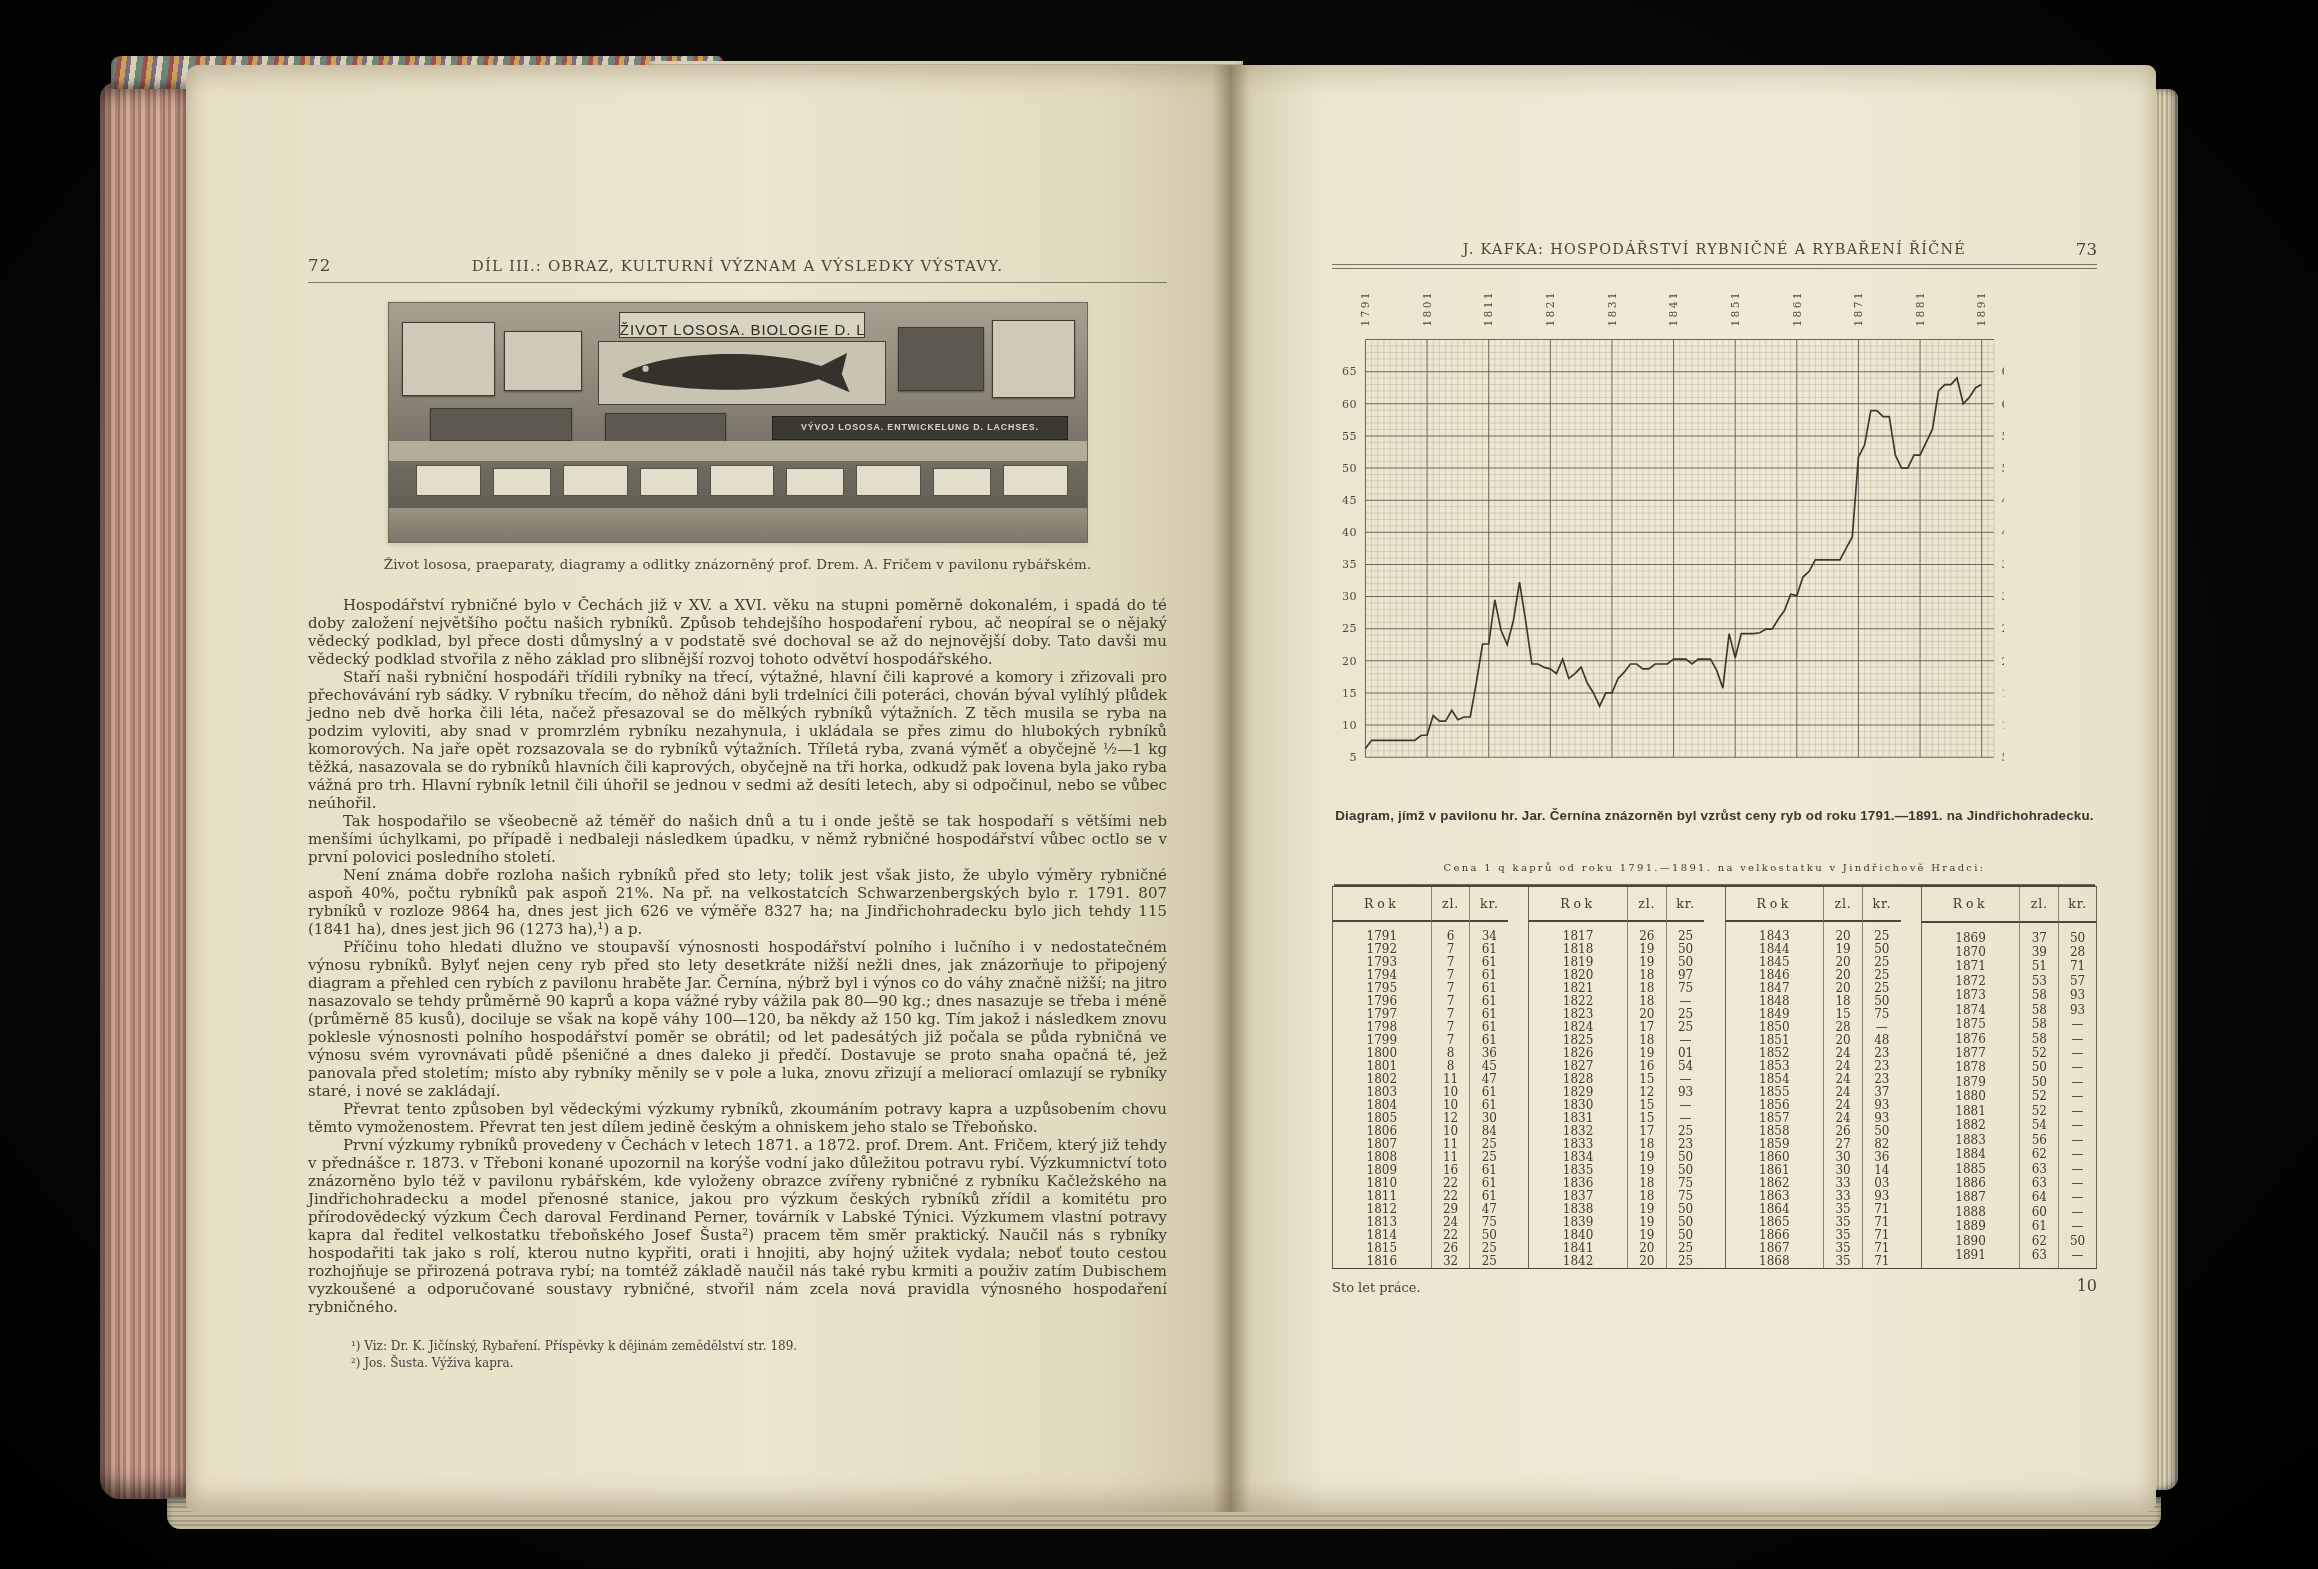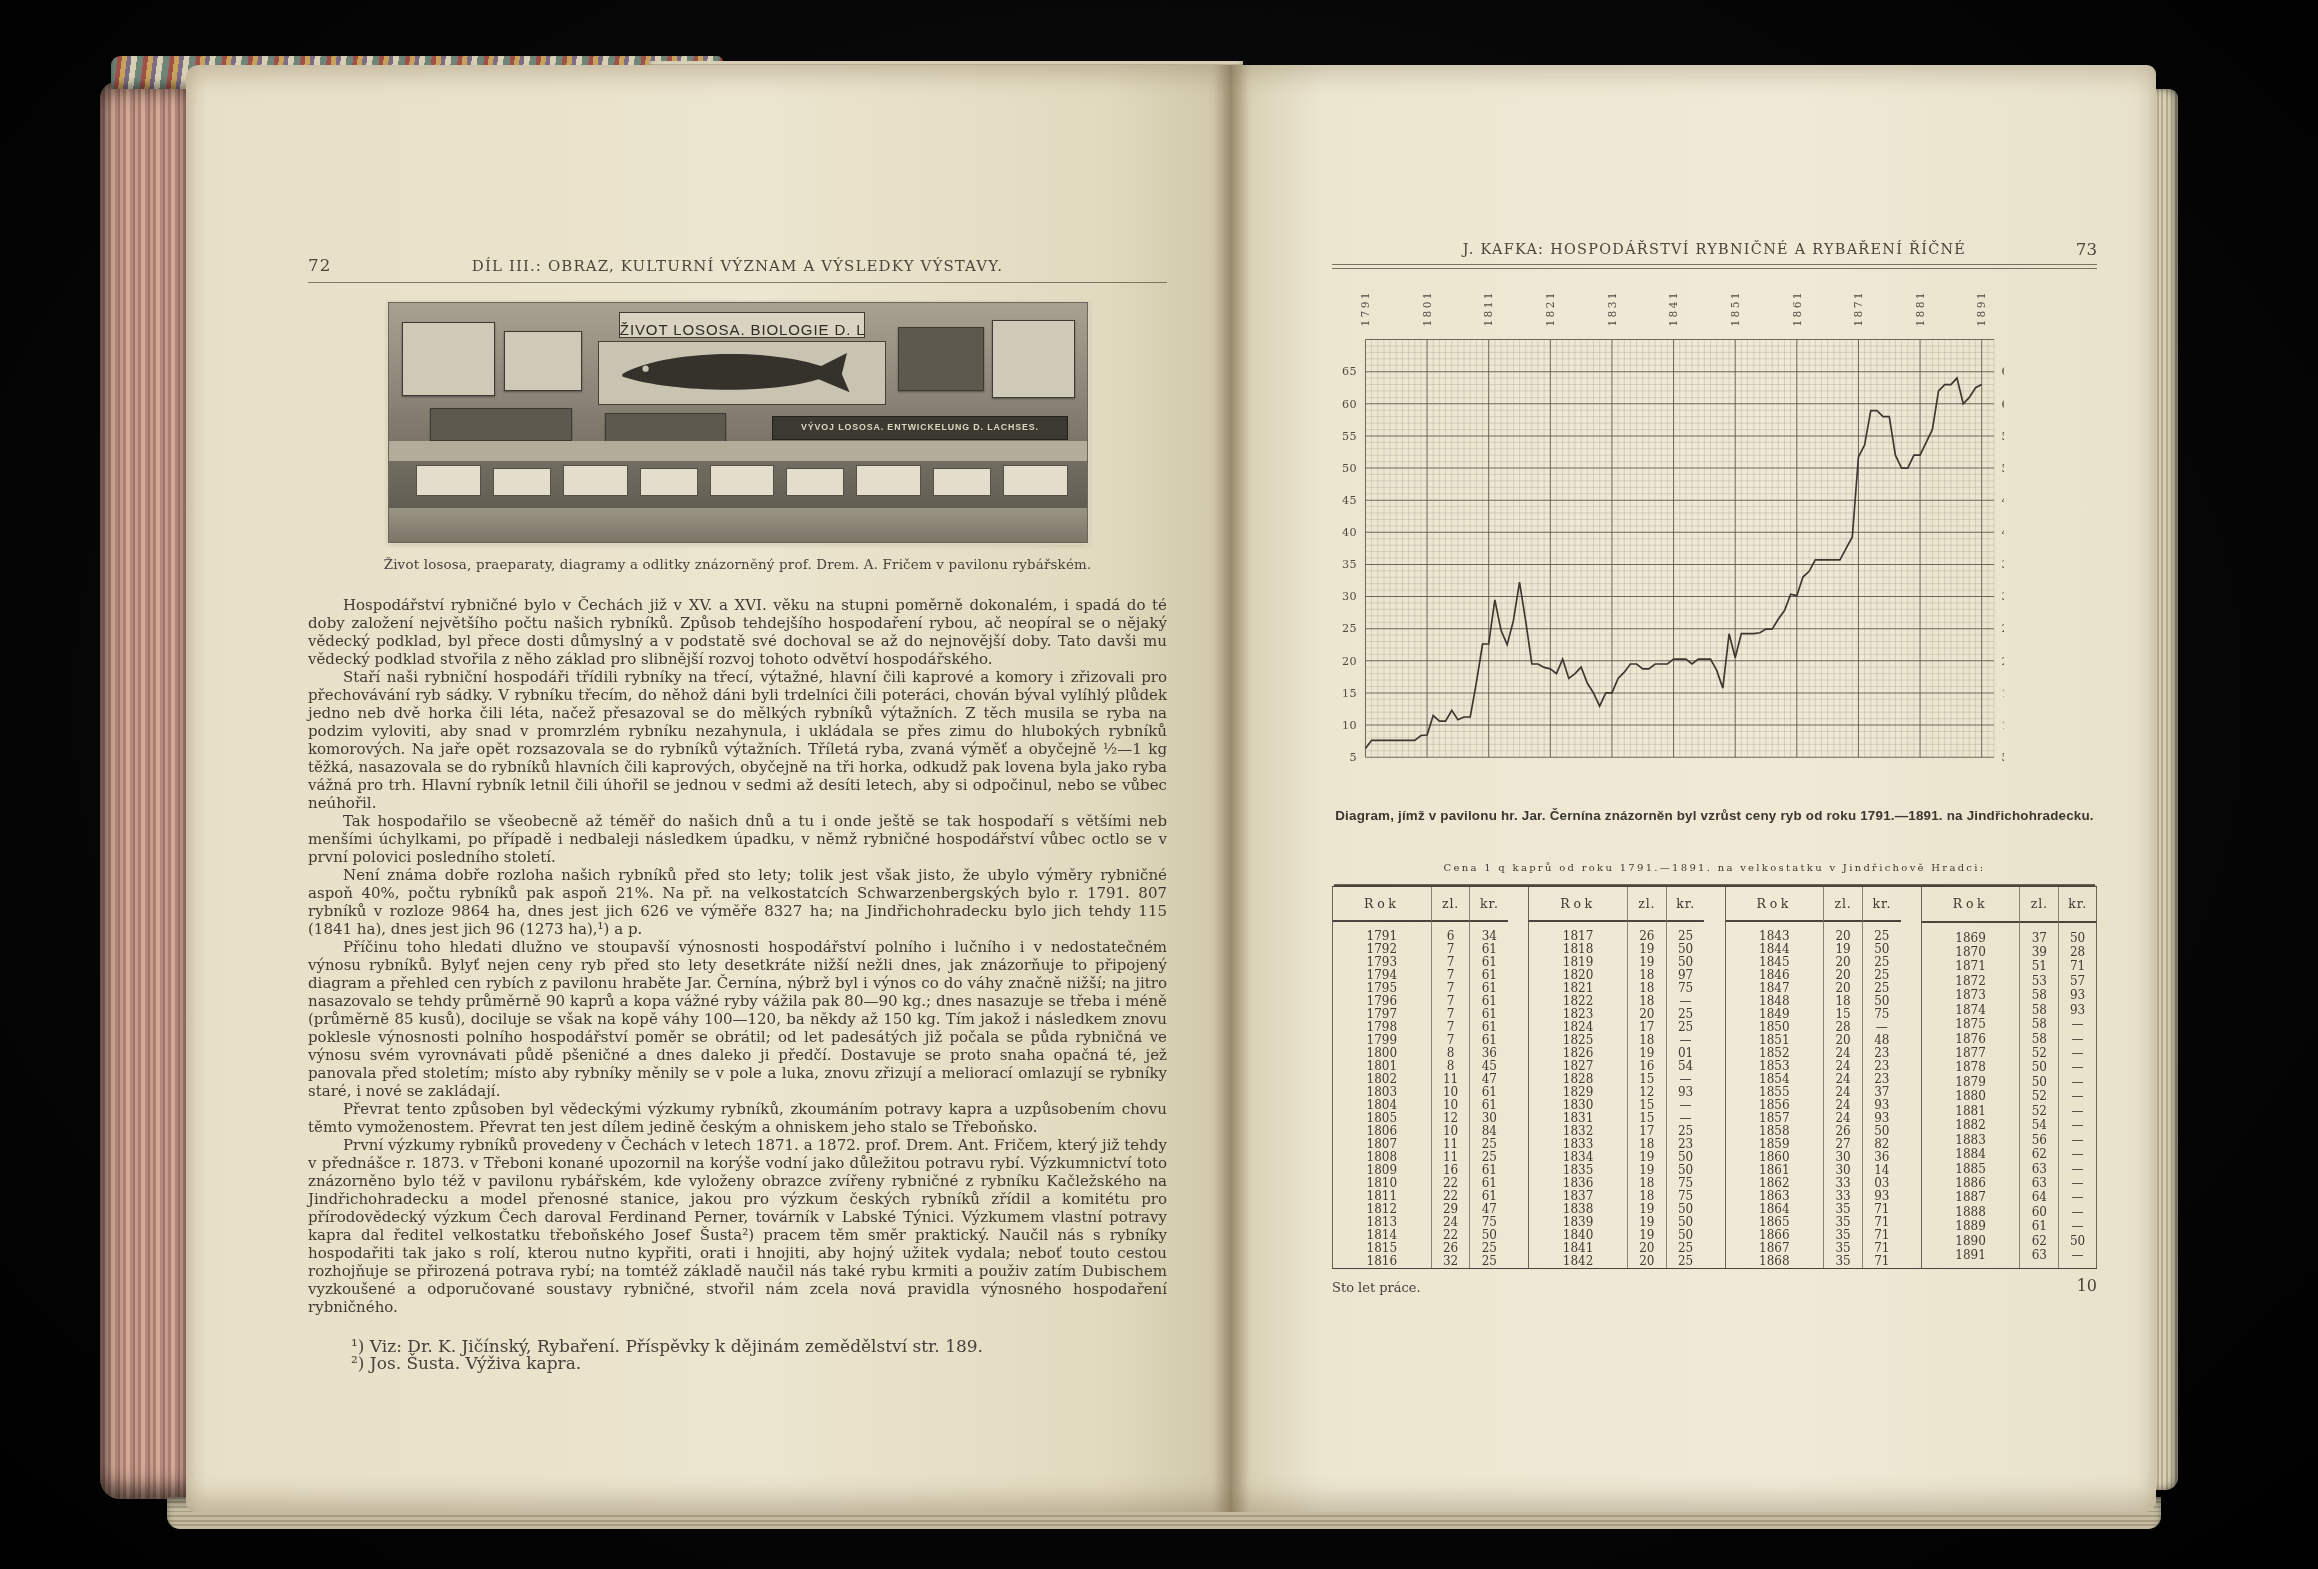--- a/index.html
+++ b/index.html
@@ -50,21 +50,21 @@
   .ph-band{position:absolute;left:55%;top:47.5%;width:42%;height:9%;background:#3c3931;color:#ddd6c2;
     font-size:8.8px;letter-spacing:0.9px;font-family:"Liberation Sans",sans-serif;text-align:center;line-height:2.4;
     white-space:nowrap;overflow:hidden;border:0.9px solid #23211c;font-weight:bold;}
   .ph-shelf{position:absolute;left:0;top:58%;width:100%;height:8%;background:#b3ac99;}
   .ph-card{position:absolute;background:#e3ddcb;border:0.9px solid #555045;}
   .ph-base{position:absolute;left:0;top:86%;width:100%;height:14%;background:linear-gradient(180deg,#9a9484,#7b7668);}
   .caption{margin-top:15px;text-align:center;font-size:13.4px;color:#45413a;letter-spacing:0.2px;}
   .heading{margin-top:41px;text-align:center;font-size:21.3px;letter-spacing:1.4px;color:#3c3830;}
   .bodytext{margin-top:24px;font-size:15px;line-height:18px;text-align:justify;color:#3e3a32;}
   .bodytext p{margin:0;text-indent:35px;}
-  .footnotes{margin-top:22px;padding-left:43px;font-size:17px;line-height:17.6px;color:#45413a;}
+  .footnotes{margin-top:22px;padding-left:43px;font-size:12px;line-height:17.6px;color:#45413a;}
   .footnotes div{margin:0;}
   
   .rp-inner{padding:176px 59px 0 100px;position:relative;}
   .rp-head{position:relative;text-align:center;font-size:14.4px;letter-spacing:1.3px;color:#4a463c;}
   .rp-head .pnum{position:absolute;right:0;top:-1.9px;font-size:16.7px;letter-spacing:0;}
   #chart-wrap{margin-top:13px;}
   .chart-caption{margin-top:5.6px;text-align:center;font-family:"Liberation Sans",sans-serif;font-weight:bold;
     font-size:13.4px;color:#3a3categ730;color:#3a3730;letter-spacing:0.2px;}
   .table-title{margin-top:39px;text-align:center;font-size:10px;letter-spacing:2.3px;color:#3e3a32;}
   .ptable{margin-top:13px;display:flex;border-top:1.9px solid #4a463e;border-bottom:0.9px solid #4a463e;

